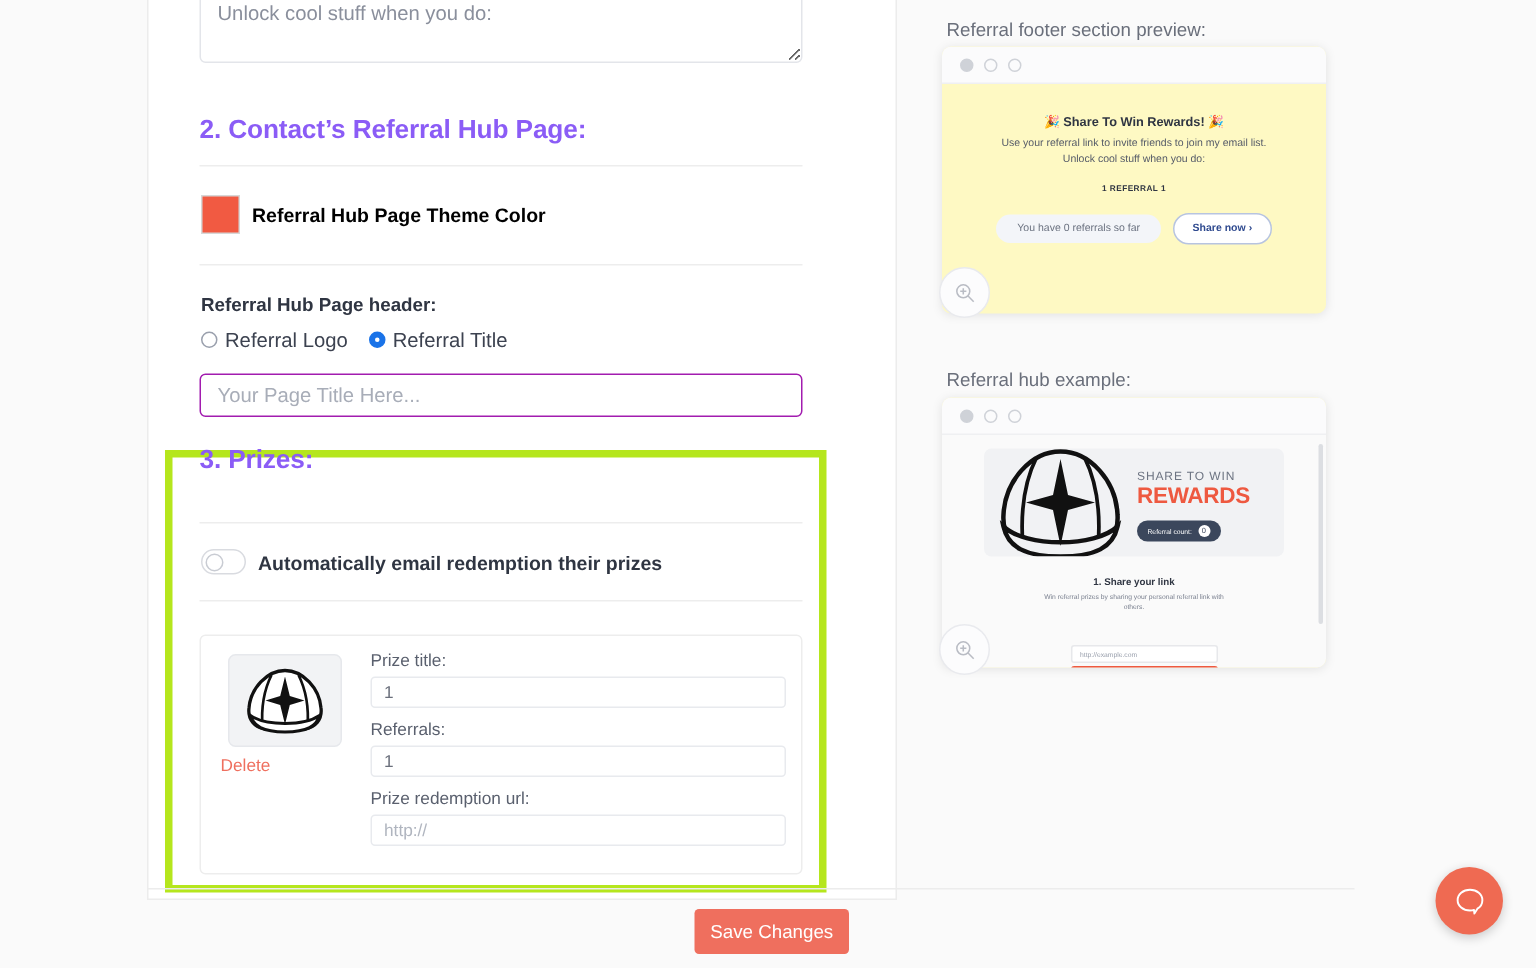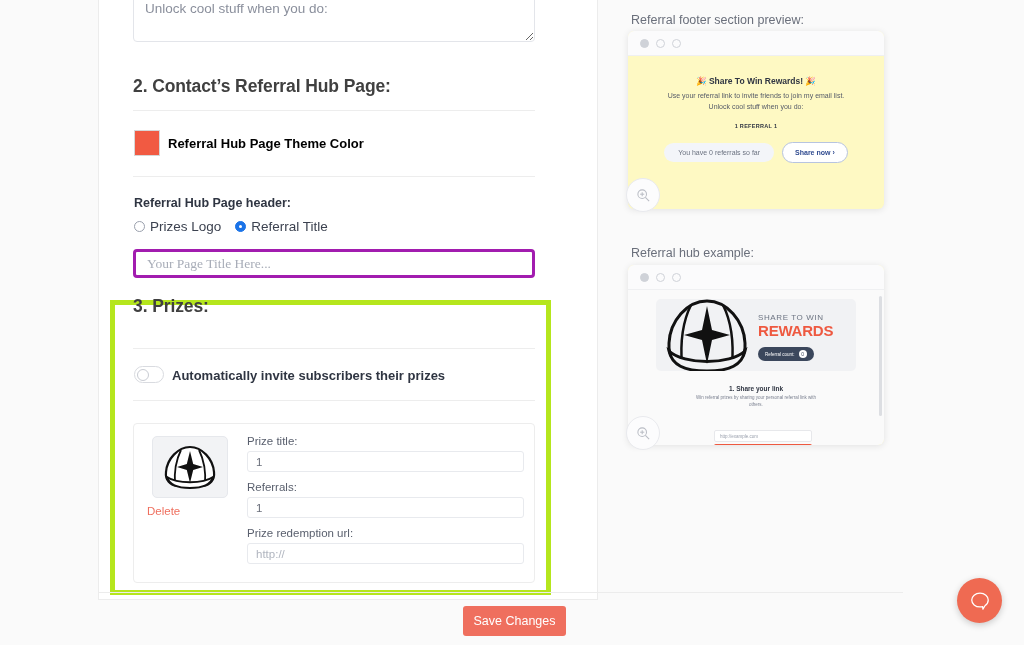--- a/index.html
+++ b/index.html
@@ -31,21 +31,21 @@
     font-size: 13.5px; color: #8a8f9c;
     padding: 8px 11px;
     resize: vertical;
     outline: none;
   }
   .desc-textarea::placeholder { color: #8a8f9c; }
 
   
   .sec-h {
     position: absolute;
-    font-size: 17.5px; font-weight: bold; color: #404040;
+    font-size: 17.5px; font-weight: bold; color: #8b5cf6;
     letter-spacing: -0.1px;
   }
   .rule {
     position: absolute;
     height: 1px; background: #ededed;
   }
 
   
   .swatch {
     position: absolute;
@@ -73,23 +73,23 @@
   }
   .rdo.on { border-color: #1a73e8; background: #1a73e8; }
   .rdo.on::after {
     content: ""; position: absolute; left: 3px; top: 3px;
     width: 3px; height: 3px; border-radius: 50%; background: #fff;
   }
   .rdo-txt { font-size: 13.5px; color: #3c4250; }
 
   .txt-input {
     position: absolute;
-    border: 3px solid #a21caf; border-radius: 4px;
+    border: 1px solid #a21caf; border-radius: 4px;
     background: #fff; outline: none;
-    font-family: Liberation Serif, serif;
+    font-family: Liberation Sans, sans-serif;
     font-size: 13.5px; color: #4a4f5c;
     padding: 0 11px;
   }
   .txt-input::placeholder { color: #a8adb8; }
 
   
   .highlight-box {
     position: absolute;
     left: 110px; top: 300px;
     width: 441px; height: 295px;
@@ -294,39 +294,39 @@
   <div class="swatch" style="left:134px; top:130px; background:#f15a42;"></div>
   <div class="swatch-label" style="left:168px; top:136px;">Referral Hub Page Theme Color</div>
 
   <div class="rule" style="left:133px; top:176px; width:402px;"></div>
 
   <div class="field-label" style="left:134px; top:196px;">Referral Hub Page header:</div>
 
   <div class="radio-row" style="left:134px; top:219px;">
     <span class="radio-opt">
       <span class="rdo"></span>
-      <span class="rdo-txt">Prizes Logo</span>
+      <span class="rdo-txt">Referral Logo</span>
     </span>
     <span class="radio-opt">
       <span class="rdo on"></span>
       <span class="rdo-txt">Referral Title</span>
     </span>
   </div>
 
   <input class="txt-input" style="left: 133px; top: 249px; width: 402px; height: 29px;" placeholder="Your Page Title Here...">
 
   <div class="highlight-box"></div>
 
   <div class="sec-h" style="left:133px; top:296px;">3. Prizes:</div>
   <div class="rule" style="left:133px; top:348px; width:402px;"></div>
 
   <div class="toggle" style="left:134px; top:366px;">
     <span class="knob"></span>
   </div>
-  <div class="toggle-label" style="left:172px; top:368px;">Automatically invite subscribers their prizes</div>
+  <div class="toggle-label" style="left:172px; top:368px;">Automatically email redemption their prizes</div>
 
   <div class="rule" style="left:133px; top:400px; width:402px;"></div>
 
   <div class="prize-card">
     <div class="prize-thumb">
       <svg width="62" height="50" viewBox="0 0 62 50">
         <path d="M31 5 C19 5 8 17 7 30 C6 38 11 43 18 44 L44 44 C51 43 56 38 55 30 C54 17 43 5 31 5 Z" fill="#ffffff" stroke="#111111" stroke-width="2.2"></path>
         <path d="M22 8 C17 18 15 30 16 43" fill="none" stroke="#111111" stroke-width="1.8"></path>
         <path d="M40 8 C45 18 47 30 46 43" fill="none" stroke="#111111" stroke-width="1.8"></path>
         <path d="M8 35 C18 42 44 42 54 35 C52 42 46 46 31 46 C16 46 10 42 8 35 Z" fill="#ffffff" stroke="#111111" stroke-width="2"></path>

